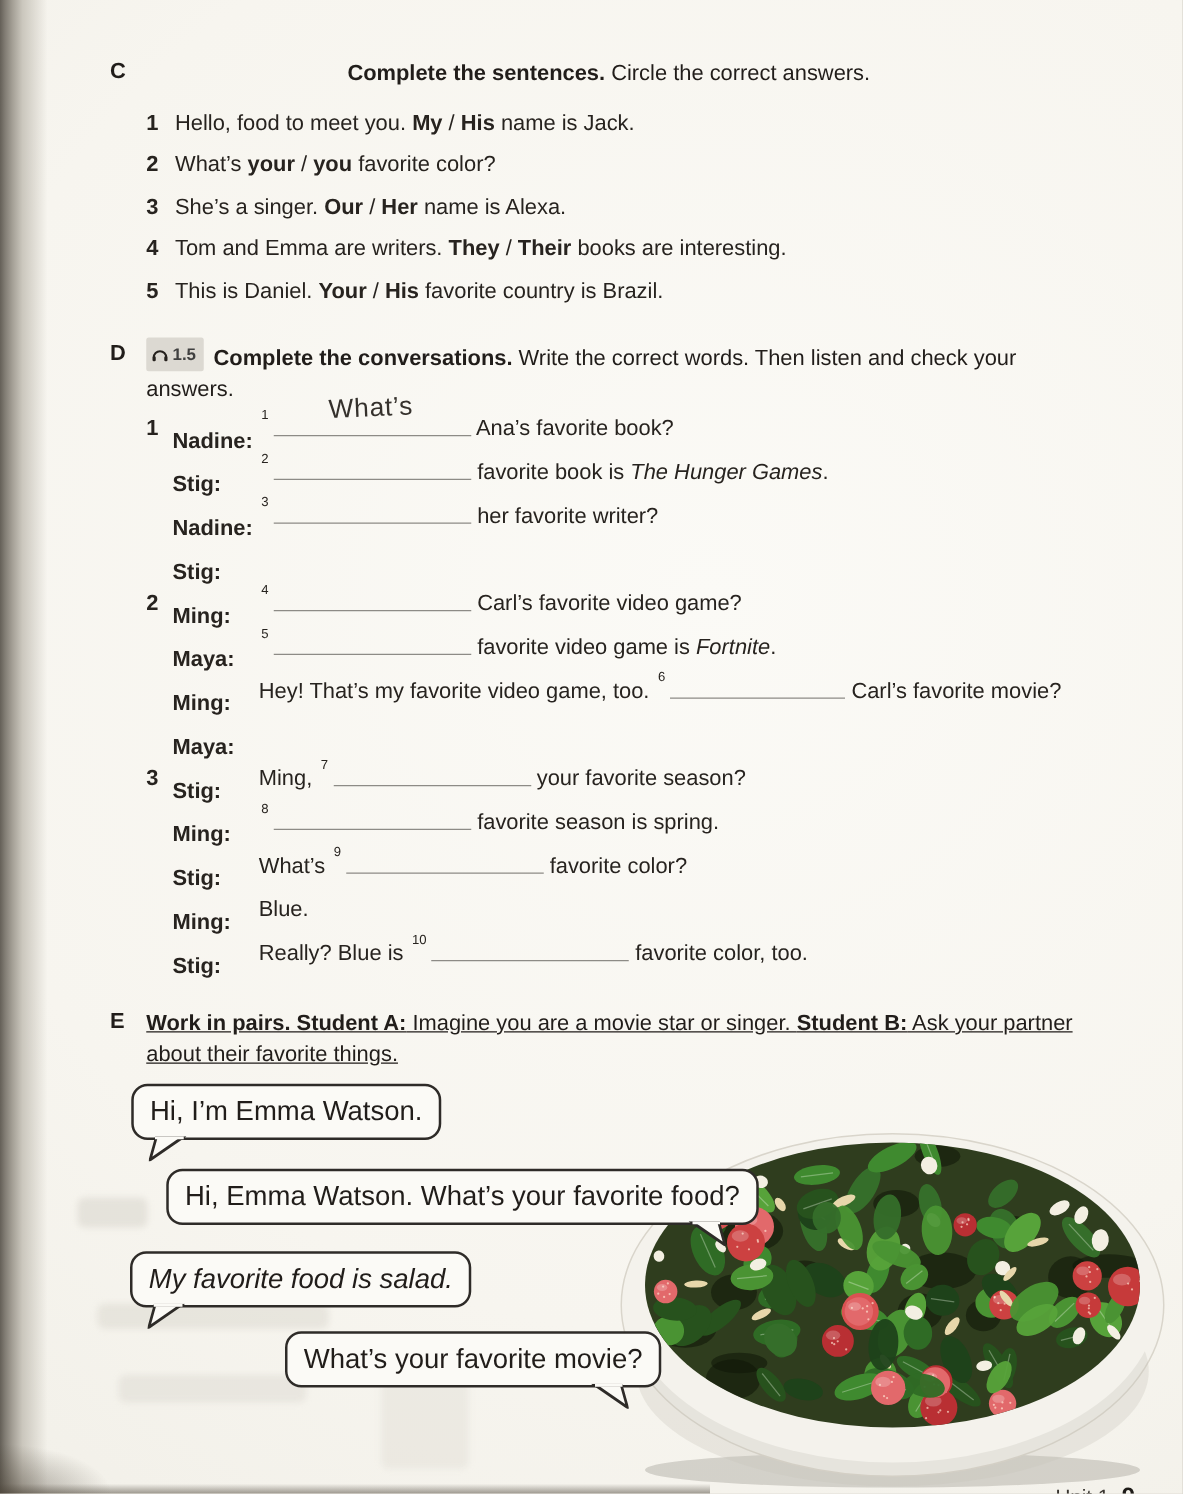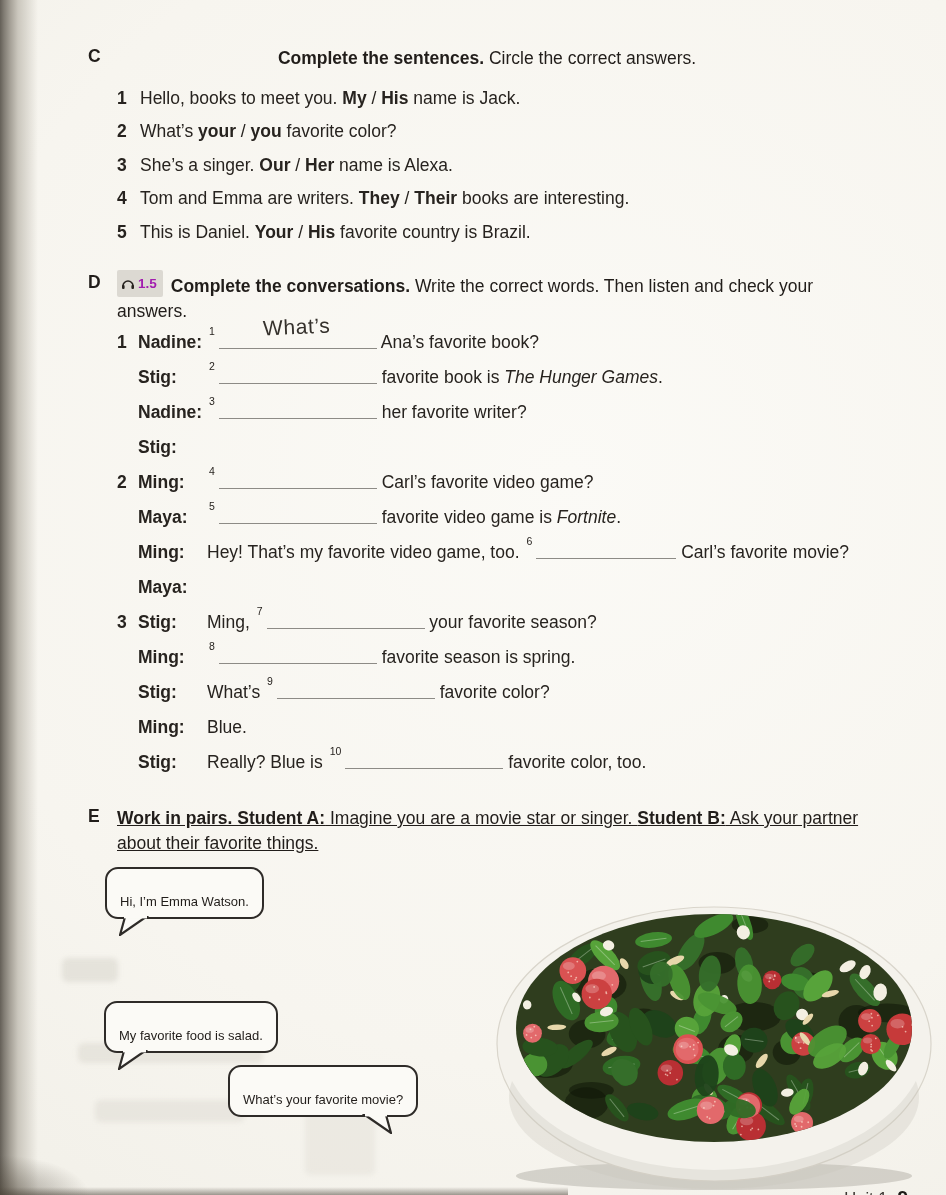--- a/index.html
+++ b/index.html
@@ -30,44 +30,44 @@
   .i{font-style:italic;}
 
   
   .c-rows{position:absolute;left:117px;top:82px;font-size:17.5px;}
   .c-row{height:33.4px;line-height:33.4px;white-space:nowrap;display:flex;}
   .c-num{width:23px;font-weight:bold;flex:0 0 auto;}
 
   
   .audio-badge{display:inline-flex;align-items:center;gap:3px;background:#dcd9d2;
     border-radius:2px;padding:1px 6px 1px 4px;font-size:13.5px;font-weight:bold;
-    color:#a21caf;vertical-align:2px;margin-right:8px;}
+    color:#404040;vertical-align:2px;margin-right:8px;}
   .audio-badge svg{display:block;}
 
   
   .d-rows{position:absolute;left:117px;top:325px;font-size:17.5px;}
   .d-row{height:35px;line-height:35px;white-space:nowrap;display:flex;}
   .d-num{width:21px;font-weight:bold;flex:0 0 auto;}
-  .d-speaker{width:69px;font-weight:bold;flex:0 0 auto;}
+  .d-speaker{width:69px;font-weight:bold;flex:0 0 auto;margin-top:10px;}
   .d-content{flex:0 0 auto;}
   sup.ans{font-size:10.5px;line-height:0;position:relative;top:-6px;margin:0 4px 0 2px;}
   .blank{display:inline-block;width:158px;height:16px;border-bottom:1.6px solid #8d8b86;
     vertical-align:-1px;position:relative;}
   .hand{position:absolute;left:50%;bottom:4px;transform:translateX(-52%) rotate(-2.5deg);
     font-size:21px;letter-spacing:.6px;color:#35312c;white-space:nowrap;}
 
   
   .bubble{position:absolute;border:2.2px solid #2e2b28;border-radius:13px;background:#fbfaf6;
-    padding:25px 13px 8px;font-size:13px;white-space:nowrap;color:#211d1a;z-index:3;}
+    padding:7px 13px 8px;font-size:22px;white-space:nowrap;color:#211d1a;z-index:3;}
   .bubble svg.tail{position:absolute;bottom:-19px;width:30px;height:20px;}
   .bubble svg.tail.left{left:12px;}
   .bubble svg.tail.right{right:24px;}
   .bub-1{left:105px;top:867px;}
   .bub-2{left:133px;top:935px;}
-  .bub-3{left:104px;top:1001px;}
+  .bub-3{left:104px;top:1001px;font-style:italic;}
   .bub-4{left:228px;top:1065px;}
 
   
   .salad{position:absolute;left:482px;top:892px;width:464px;height:303px;z-index:2;}
 
   
   .footer{position:absolute;top:1156px;right:38px;display:flex;align-items:baseline;gap:10px;z-index:5;margin-top:31px;}
   .unit{font-size:16.5px;color:#3a3631;}
   .pnum{font-size:19px;font-weight:bold;color:#1d1a17;}
 </style>
@@ -83,21 +83,21 @@
   <div class="ghost g3"></div>
   <div class="ghost g4"></div>
 
   <div class="sec-letter" style="top:46px;">C</div>
   <div class="sec-head" style="top:46px;width:740px;text-align:center;">
     <span class="b">Complete the sentences.</span><span> Circle the correct answers.</span>
   </div>
   <div class="c-rows" id="c-rows">
       <div class="c-row">
         <span class="c-num">1</span>
-        <span><span>Hello, books to meet you. </span><span class="b ">My</span><span> / </span><span class="b ">His</span><span> name is Jack.</span></span>
+        <span><span>Hello, food to meet you. </span><span class="b ">My</span><span> / </span><span class="b ">His</span><span> name is Jack.</span></span>
       </div>
       <div class="c-row">
         <span class="c-num">2</span>
         <span><span>What’s </span><span class="b ">your</span><span> / </span><span class="b ">you</span><span> favorite color?</span></span>
       </div>
       <div class="c-row">
         <span class="c-num">3</span>
         <span><span>She’s a singer. </span><span class="b ">Our</span><span> / </span><span class="b ">Her</span><span> name is Alexa.</span></span>
       </div>
       <div class="c-row">
@@ -190,20 +190,27 @@
   <div class="sec-letter" style="top:806px;">E</div>
   <div class="sec-head" style="top:806px;width:742px;text-decoration:underline;">
     <span class="b">Work in pairs. Student A:</span><span> Imagine you are a movie star or singer. </span><span class="b">Student B:</span><span> Ask your partner about their favorite things.</span>
   </div>
 
   <div class="bubble bub-1">
     <span>Hi, I’m Emma Watson.</span>
     <svg class="tail left" viewBox="0 0 30 20">
         <path d="M6 1 L1 19 L27 1 Z" fill="#fbfaf6" stroke="#2e2b28" stroke-width="2.2"></path>
         <rect x="5" y="0" width="23" height="2.4" fill="#fbfaf6"></rect>
+      </svg>
+  </div>
+  <div class="bubble bub-2">
+    <span>Hi, Emma Watson. What’s your favorite food?</span>
+    <svg class="tail right" viewBox="0 0 30 20">
+        <path d="M3 1 L29 19 L24 1 Z" fill="#fbfaf6" stroke="#2e2b28" stroke-width="2.2"></path>
+        <rect x="3" y="0" width="22" height="2.4" fill="#fbfaf6"></rect>
       </svg>
   </div>
   <div class="bubble bub-3">
     <span>My favorite food is salad.</span>
     <svg class="tail left" viewBox="0 0 30 20">
         <path d="M6 1 L1 19 L27 1 Z" fill="#fbfaf6" stroke="#2e2b28" stroke-width="2.2"></path>
         <rect x="5" y="0" width="23" height="2.4" fill="#fbfaf6"></rect>
       </svg>
   </div>
   <div class="bubble bub-4">

